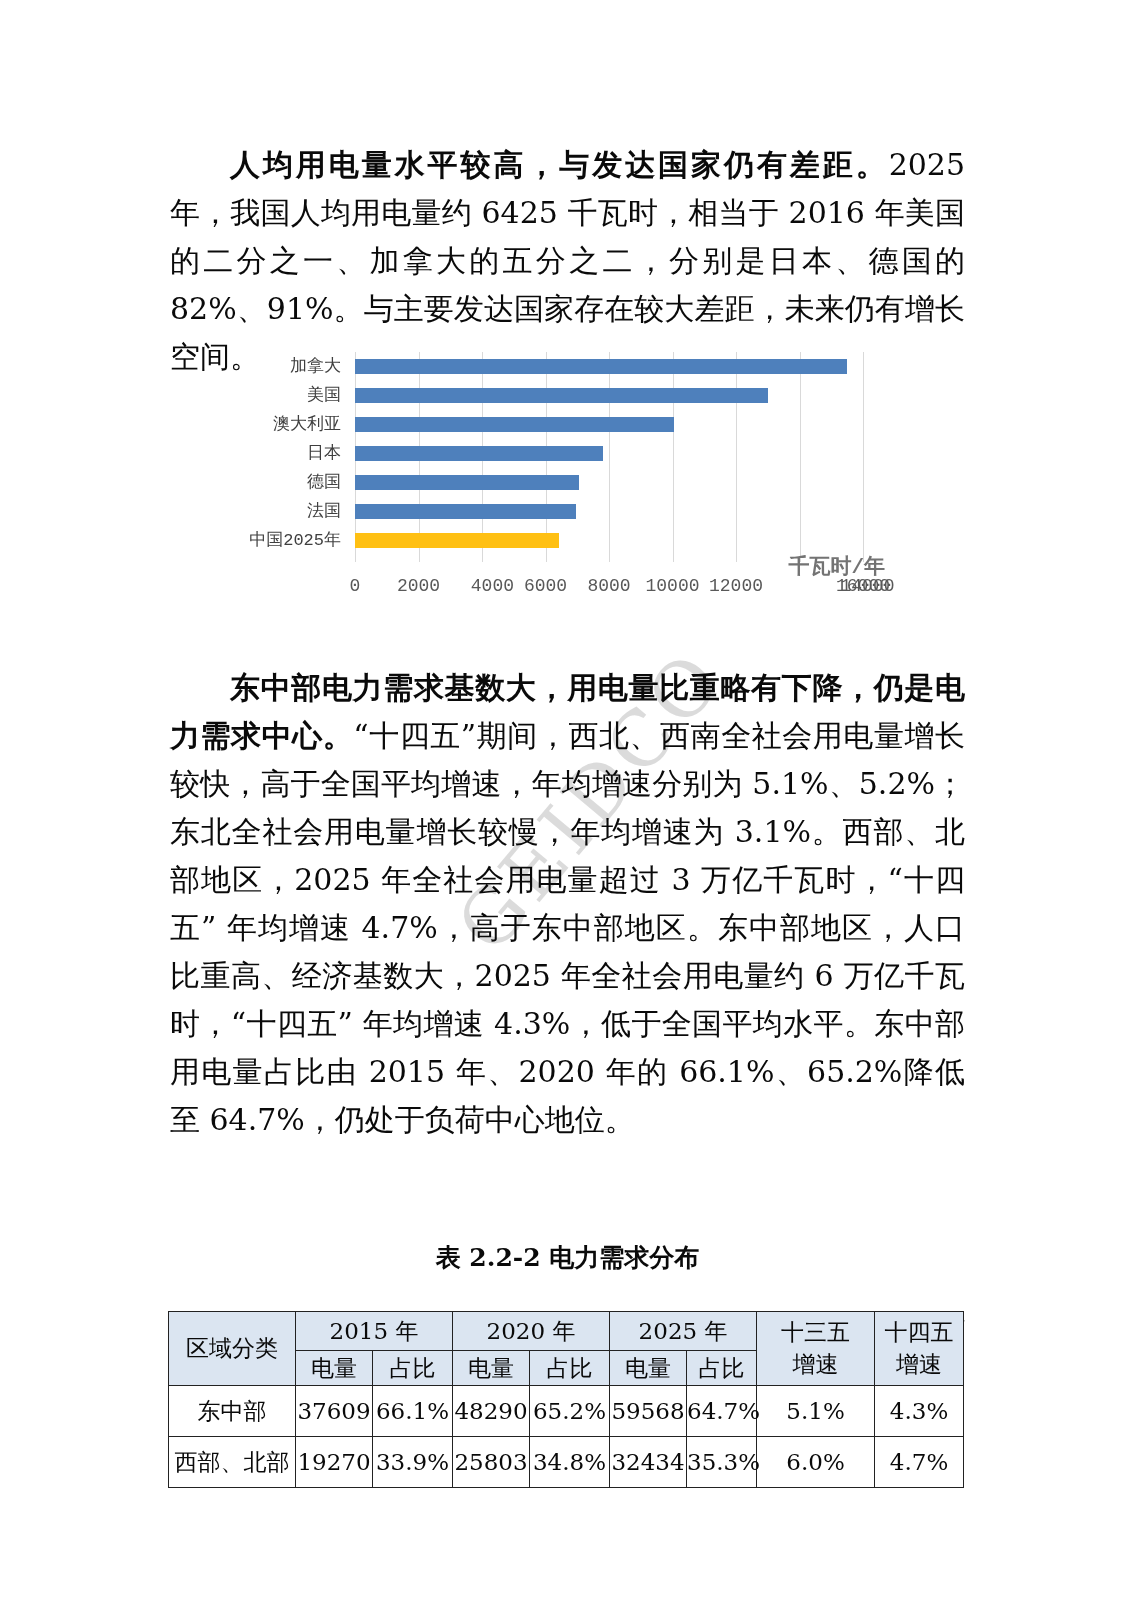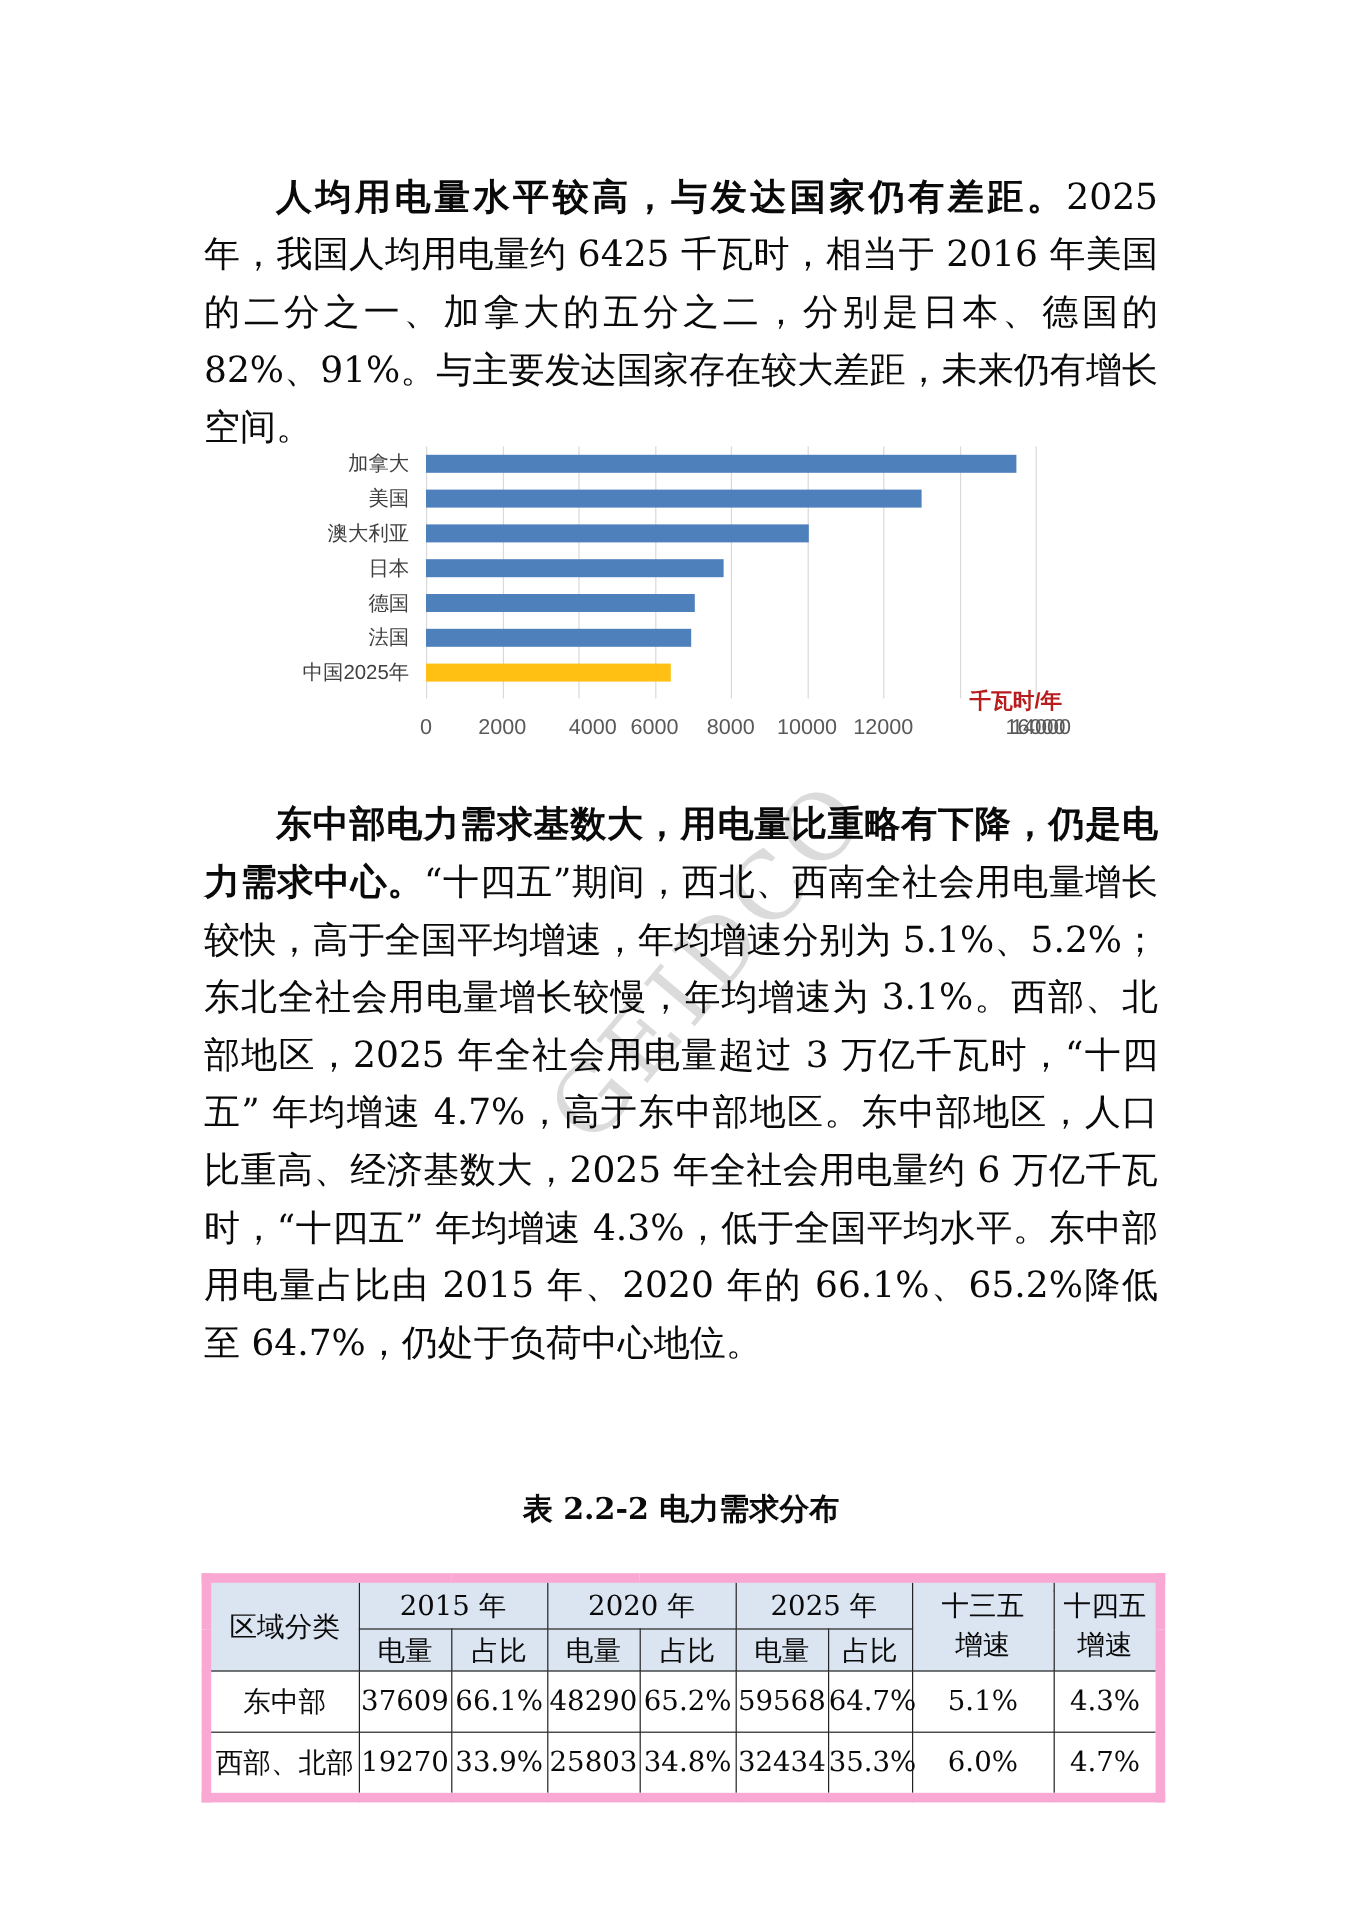--- a/index.html
+++ b/index.html
@@ -36,24 +36,24 @@
     text-indent:60px;
     z-index:1;
   }
   #para1{ top:141px; }
   #para2{ top:664px; }
   .para .lead{ font-weight:bold; }
 
   
   #chart{
     position:absolute;
-    left:245px; top:372px;
+    left:245px; top:352px;
     width:640px; height:256px;
     z-index:1;
-    font-family:Liberation Sans, sans-serif;
+    font-family:Liberation Mono, monospace;
   }
   #chart-plot{
     position:absolute; left:110px; top:0;
     width:508px; height:210px;
   }
   .gridline{
     position:absolute; top:0; bottom:0;
     width:1px; background:#d9d9d9;
   }
   .bar{
@@ -69,21 +69,21 @@
   #chart-ticks{
     position:absolute; left:110px; top:224px; width:508px; height:24px;
   }
   .tick{
     position:absolute; top:0; width:64px; margin-left:-32px;
     text-align:center;
     font-size:18px; color:#595959;
   }
   #chart-unit{
     position:absolute; right:0; top:200px;
-    font-size:18px; font-weight:bold; color:#b91c1c;
+    font-size:21px; font-weight:bold; color:#737373;
   }
 
   .fig-caption{
     position:absolute; left:140px; top:626px; width:855px;
     text-align:center;
     font-size:26px; font-weight:bold;
     z-index:1;
   }
   .table-caption{
     position:absolute; left:170px; top:1241px; width:795px;
@@ -105,21 +105,21 @@
     table-layout:fixed;
     z-index:1;
     font-size:23px;
   }
   table.demand td{
     border:1px solid #222222;
     text-align:center;
     vertical-align:middle;
     padding:0;
   }
-  table.demand{ border:8px solid #f9a8d4; }
+  table.demand{ border:1px solid #f9a8d4; }
   table.demand tr.h td{ background:#dbe5f1; }
   table.demand tr.h1 td{ height:38px; }
   table.demand tr.h2 td{ height:34px; }
   table.demand tr.d td{ height:50px; background:#ffffff; }
   td.pre{ white-space:pre-line; line-height:1.35; }
 
   .page-number{
     position:absolute; left:170px; top:1502px; width:795px;
     text-align:center;
     font-size:22px;

